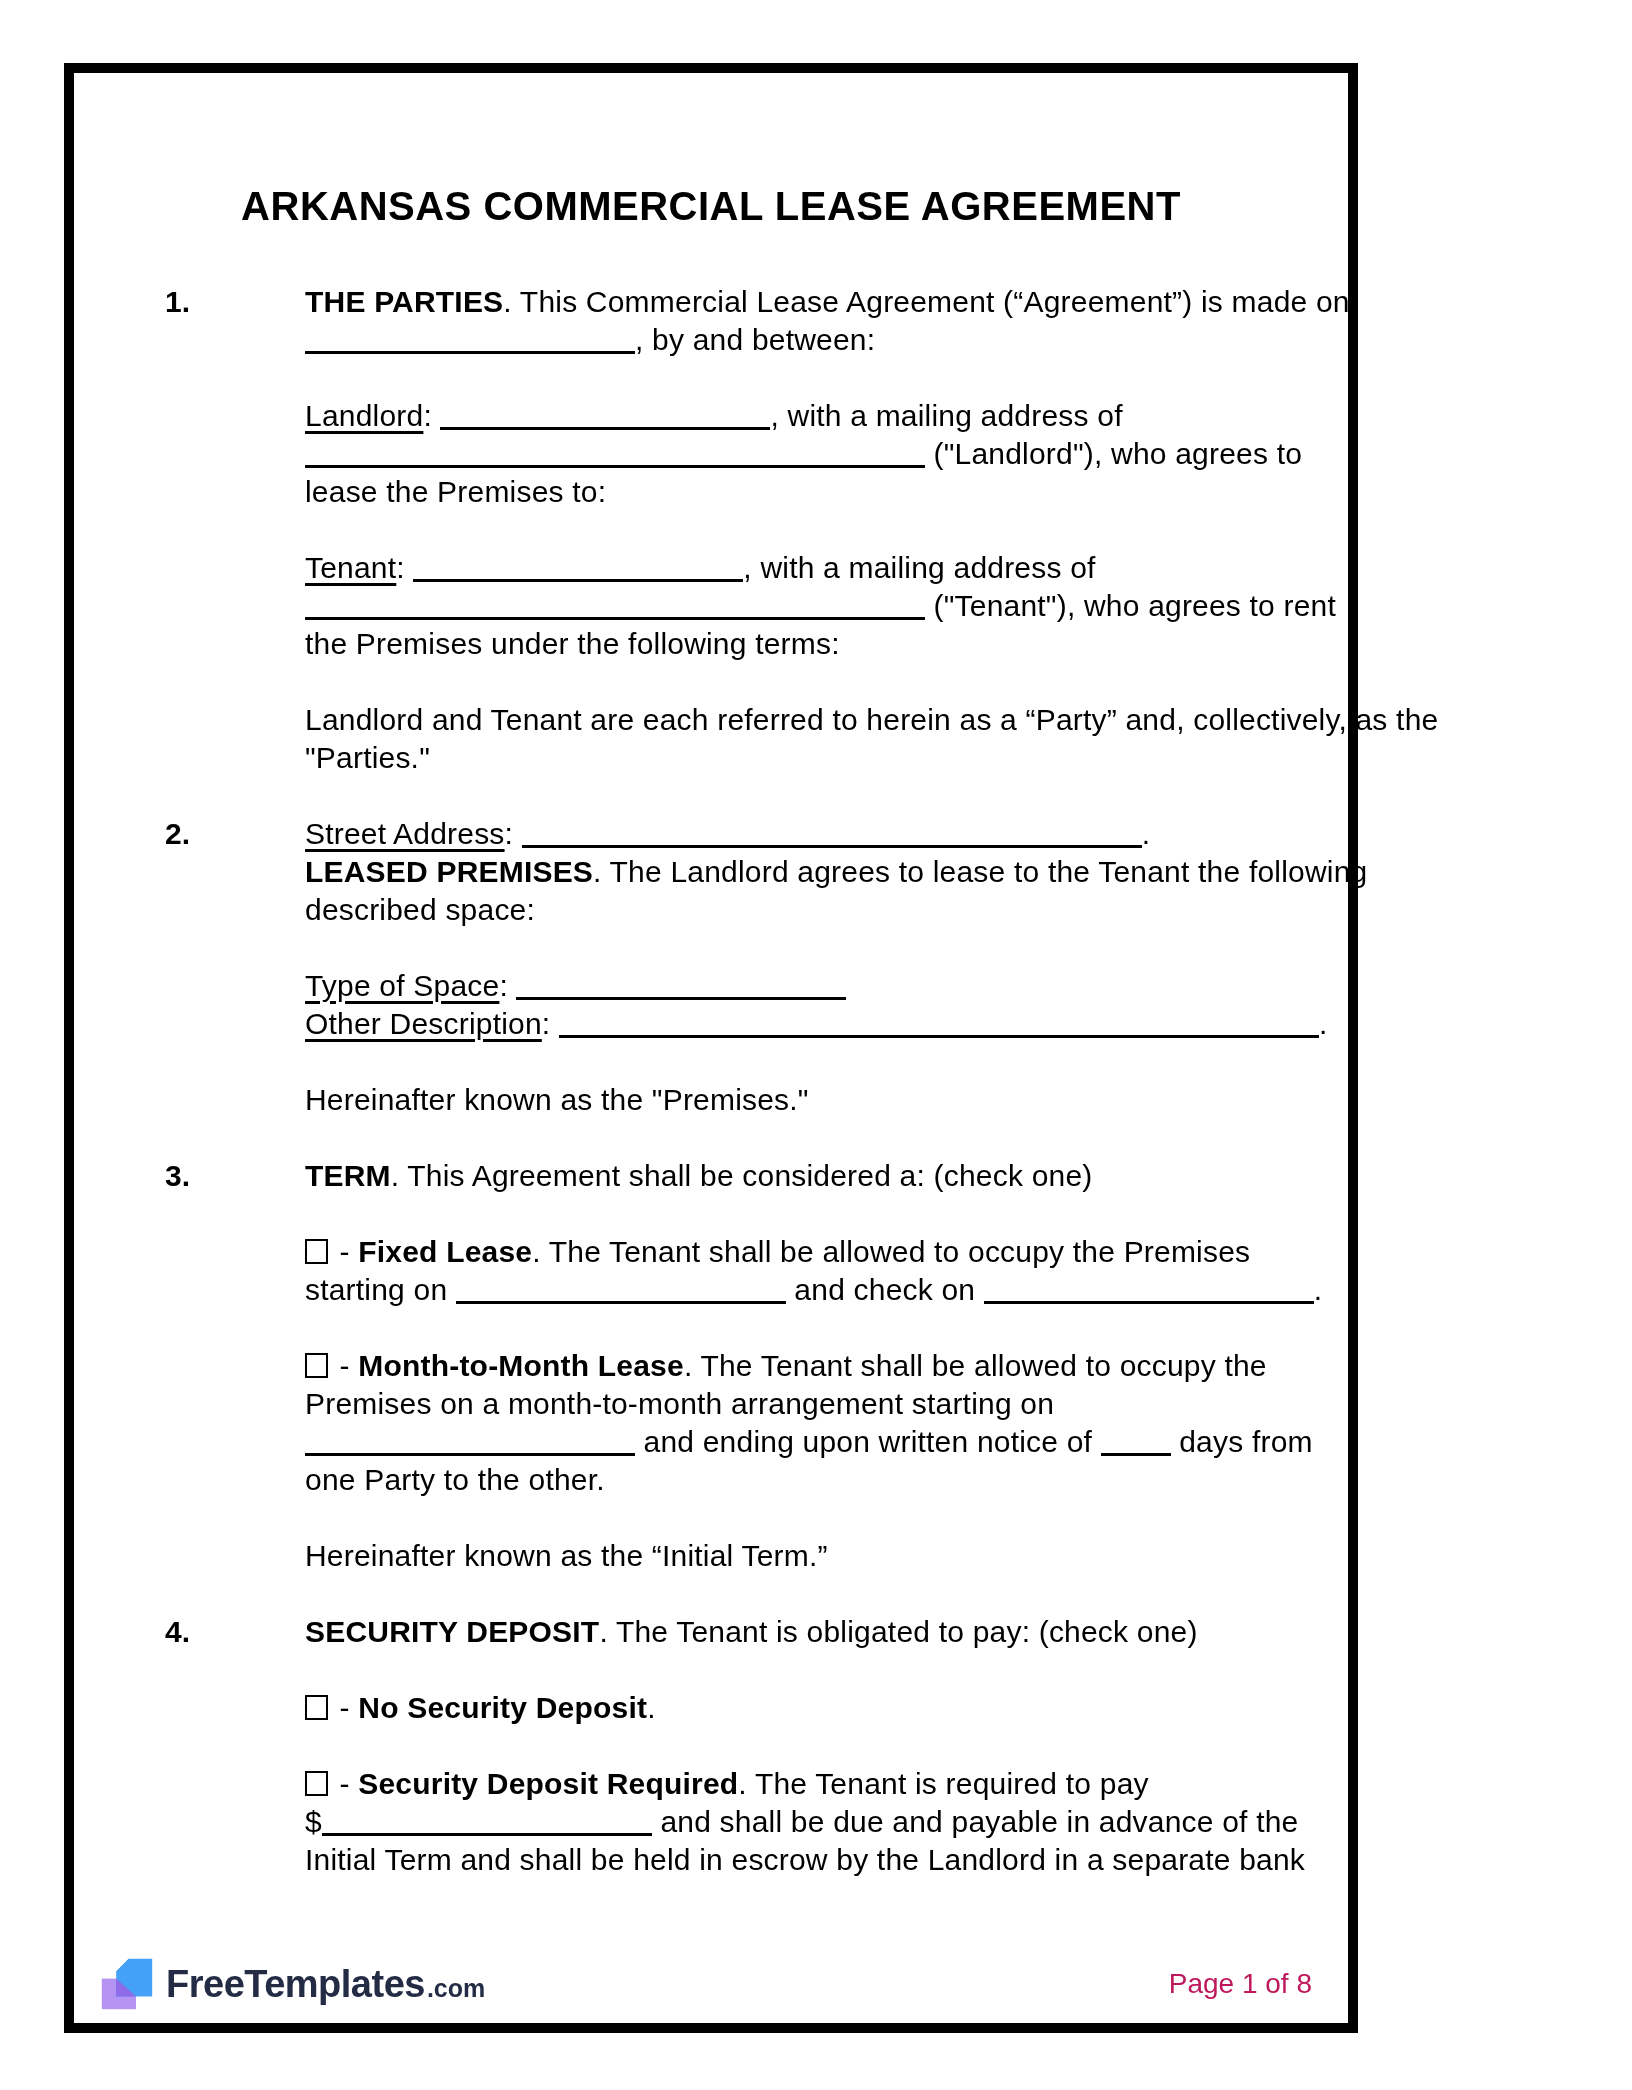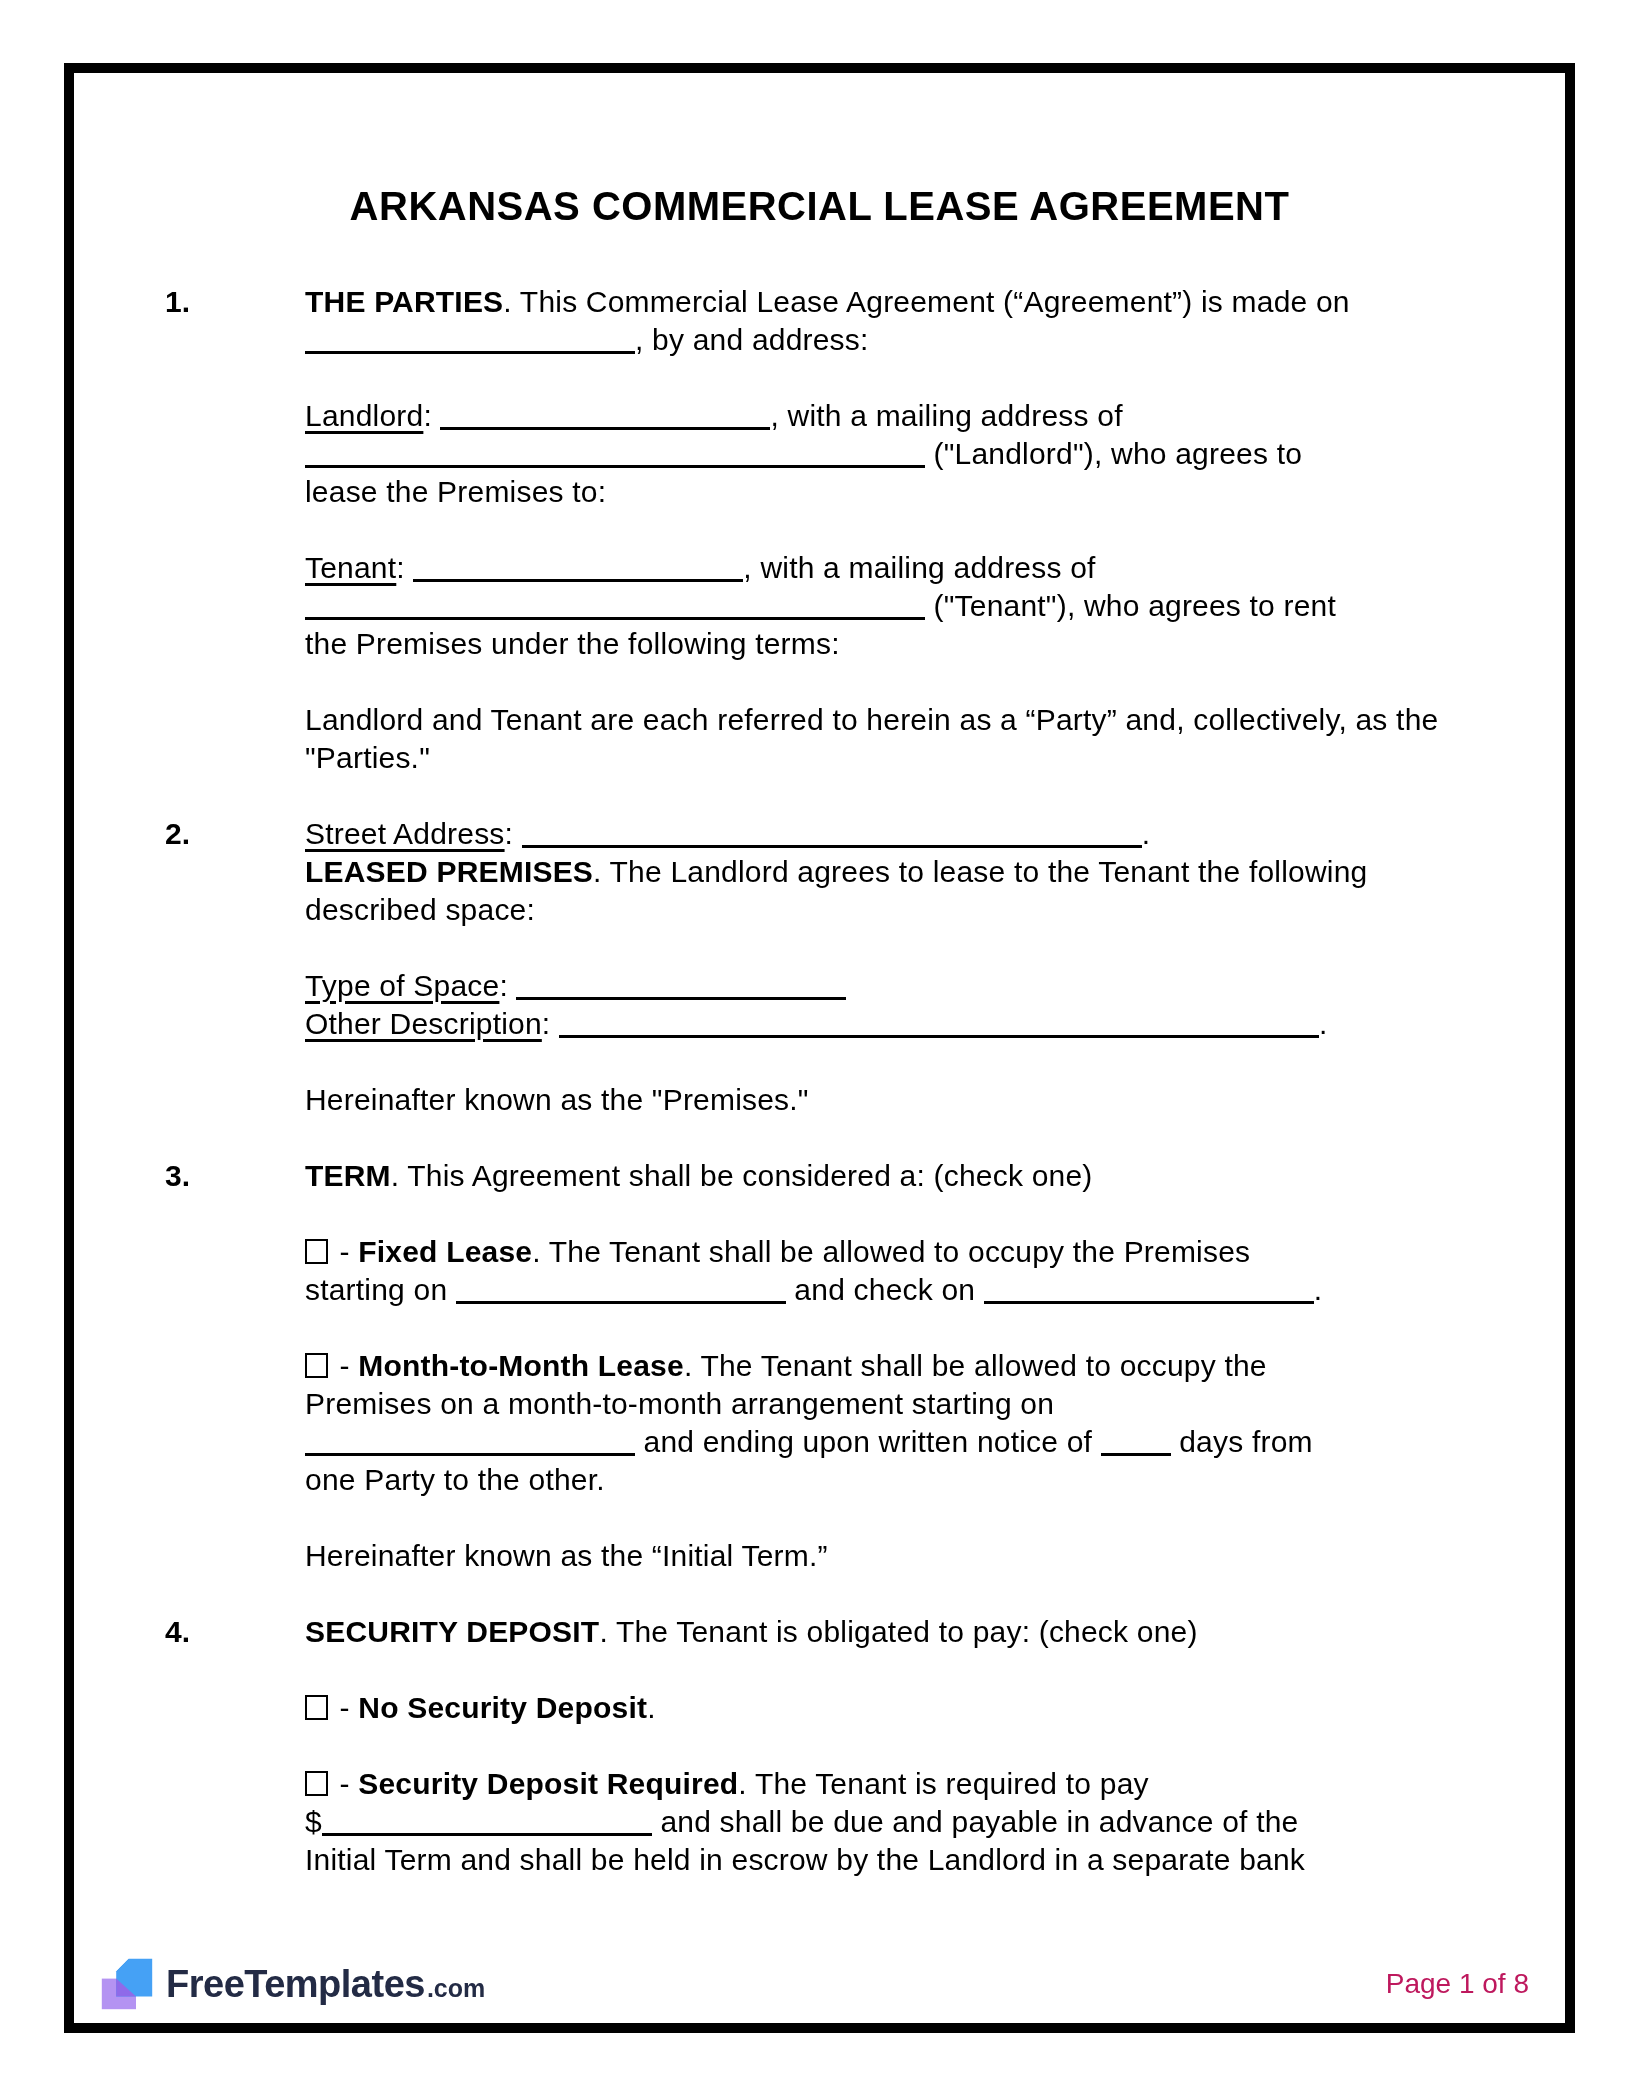--- a/index.html
+++ b/index.html
@@ -2,21 +2,21 @@
 <html><head>
 <meta charset="utf-8">
 <style>
   html,body{margin:0;padding:0;}
   body{
     width:1632px;height:2090px;background:#ffffff;position:relative;
     font-family:"Liberation Sans", sans-serif;color:#000;
     -webkit-font-smoothing:antialiased;
   }
   .page{
-    position:absolute;left:64px;top:63px;width:1511px;height:1970px;
+    position:absolute;left:64px;top:63px;width:1294px;height:1970px;
     border:10px solid #000;box-sizing:border-box;background:#fff;
   }
   .title{
     margin:110px 0 0 0;text-align:center;
     font-size:40px;line-height:46px;font-weight:bold;letter-spacing:0.5px;
   }
   .sections{margin-top:54px;}
   .section{position:relative;padding-left:231px;}
   .section-num{
     position:absolute;left:91px;top:0;
@@ -57,21 +57,21 @@
 <body>
 
 <div class="page">
 
   <h1 class="title">ARKANSAS COMMERCIAL LEASE AGREEMENT</h1>
 
   <div class="sections">
       <div class="section">
         <div class="section-num">1.</div>
         <div class="section-body">
-          <div class="para"><span class="bold">THE PARTIES</span><span class="run">. This Commercial Lease Agreement (“Agreement”) is made on </span><span class="blank" style="width: 330px;"></span><span class="run">, by and address:</span></div>
+          <div class="para"><span class="bold">THE PARTIES</span><span class="run">. This Commercial Lease Agreement (“Agreement”) is made on </span><span class="blank" style="width: 330px;"></span><span class="run">, by and between:</span></div>
           <div class="para indent"><span class="lbl">Landlord</span><span class="run">: </span><span class="blank" style="width: 330px;"></span><span class="run">, with a mailing address of </span><span class="blank" style="width: 620px;"></span><span class="run"> ("Landlord"), who agrees to lease the Premises to:</span></div>
           <div class="para indent"><span class="lbl">Tenant</span><span class="run">: </span><span class="blank" style="width: 330px;"></span><span class="run">, with a mailing address of </span><span class="blank" style="width: 620px;"></span><span class="run"> ("Tenant"), who agrees to rent the Premises under the following terms:</span></div>
           <div class="para"><span class="run">Landlord and Tenant are each referred to herein as a “Party” and, collectively, as the "Parties."</span></div>
         </div>
       </div>
       <div class="section">
         <div class="section-num">2.</div>
         <div class="section-body">
           <div class="para indent tight"><span class="lbl">Street Address</span><span class="run">: </span><span class="blank" style="width: 620px;"></span><span class="run">.</span></div>
           <div class="para"><span class="bold">LEASED PREMISES</span><span class="run">. The Landlord agrees to lease to the Tenant the following described space:</span></div>

